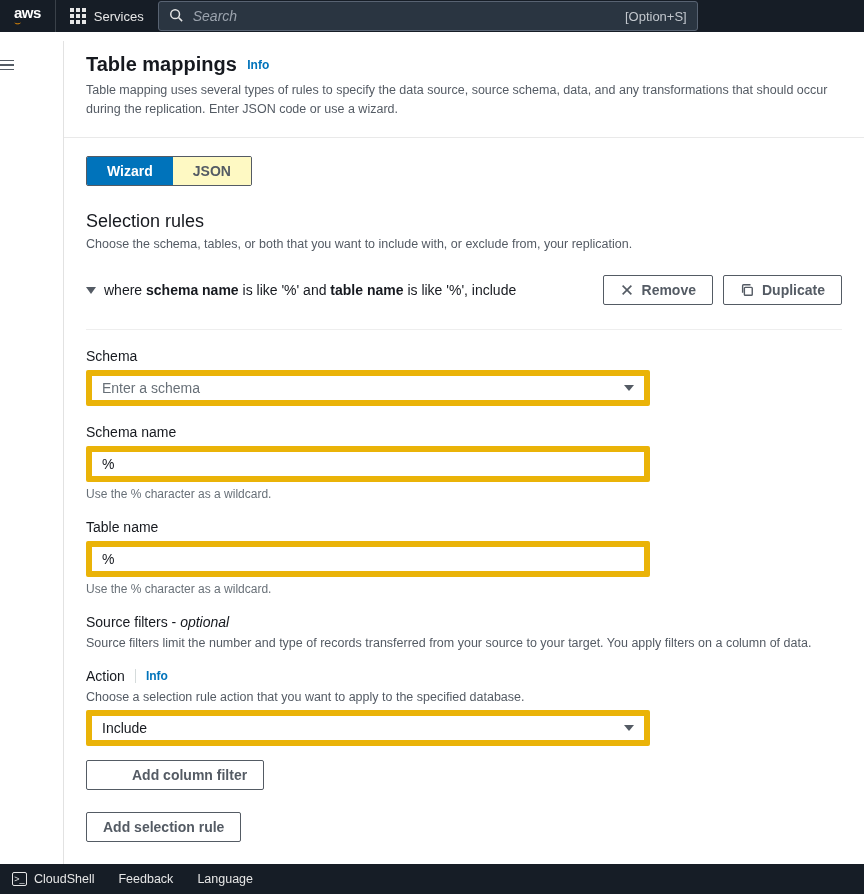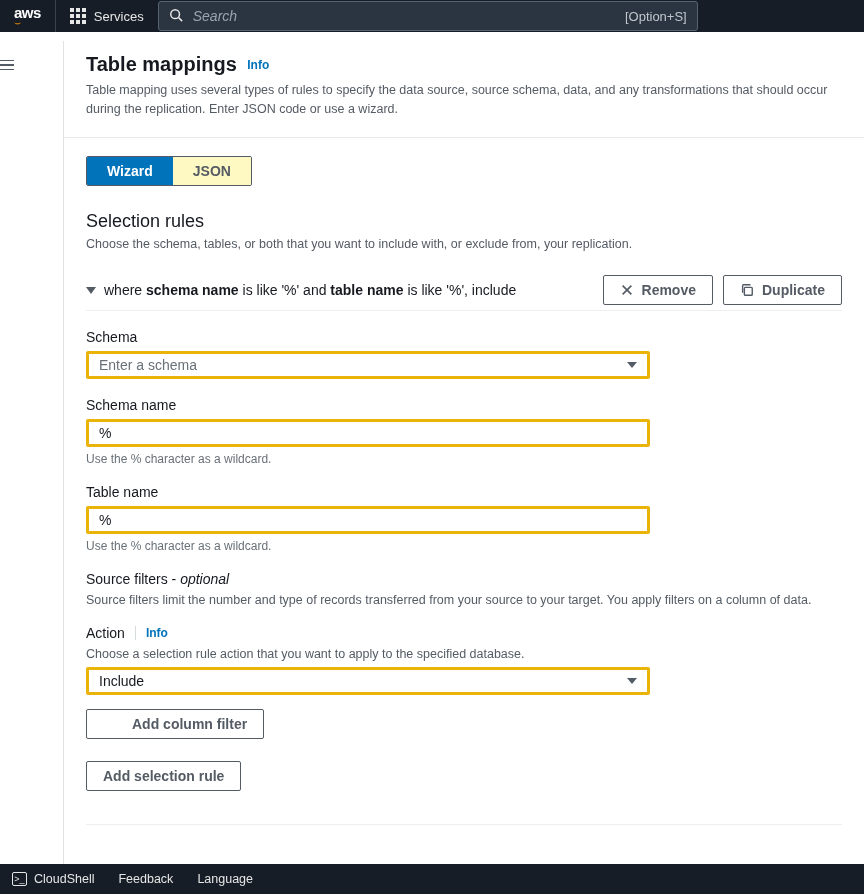--- a/index.html
+++ b/index.html
@@ -188,21 +188,21 @@
     .section-desc {
       color: #545b64;
       font-size: 12.5px;
       line-height: 1.5;
     }
     .rule-header {
       display: flex;
       align-items: center;
       justify-content: space-between;
       margin-top: 22px;
-      padding-bottom: 5px;
+      padding-bottom: 24px;
       border-bottom: 1px solid #eee;
     }
     .rule-text {
       font-size: 14px;
       color: #16191f;
       display: flex;
       align-items: center;
       gap: 8px;
     }
     .rule-text .triangle {
@@ -251,22 +251,22 @@
     .field-label .optional {
       font-style: italic;
       font-weight: 400;
     }
     .select-wrap, .input-wrap {
       position: relative;
       width: 564px;
     }
     .select-box, .text-input {
       width: 100%;
-      height: 28px;
-      border: 3px solid #eab308;
+      height: 36px;
+      border: 6px solid #eab308;
       border-radius: 2px;
       padding: 0 10px;
       font-size: 14px;
       color: #16191f;
       background: #fff;
       outline: none;
     }
     .select-box {
       display: flex;
       align-items: center;

